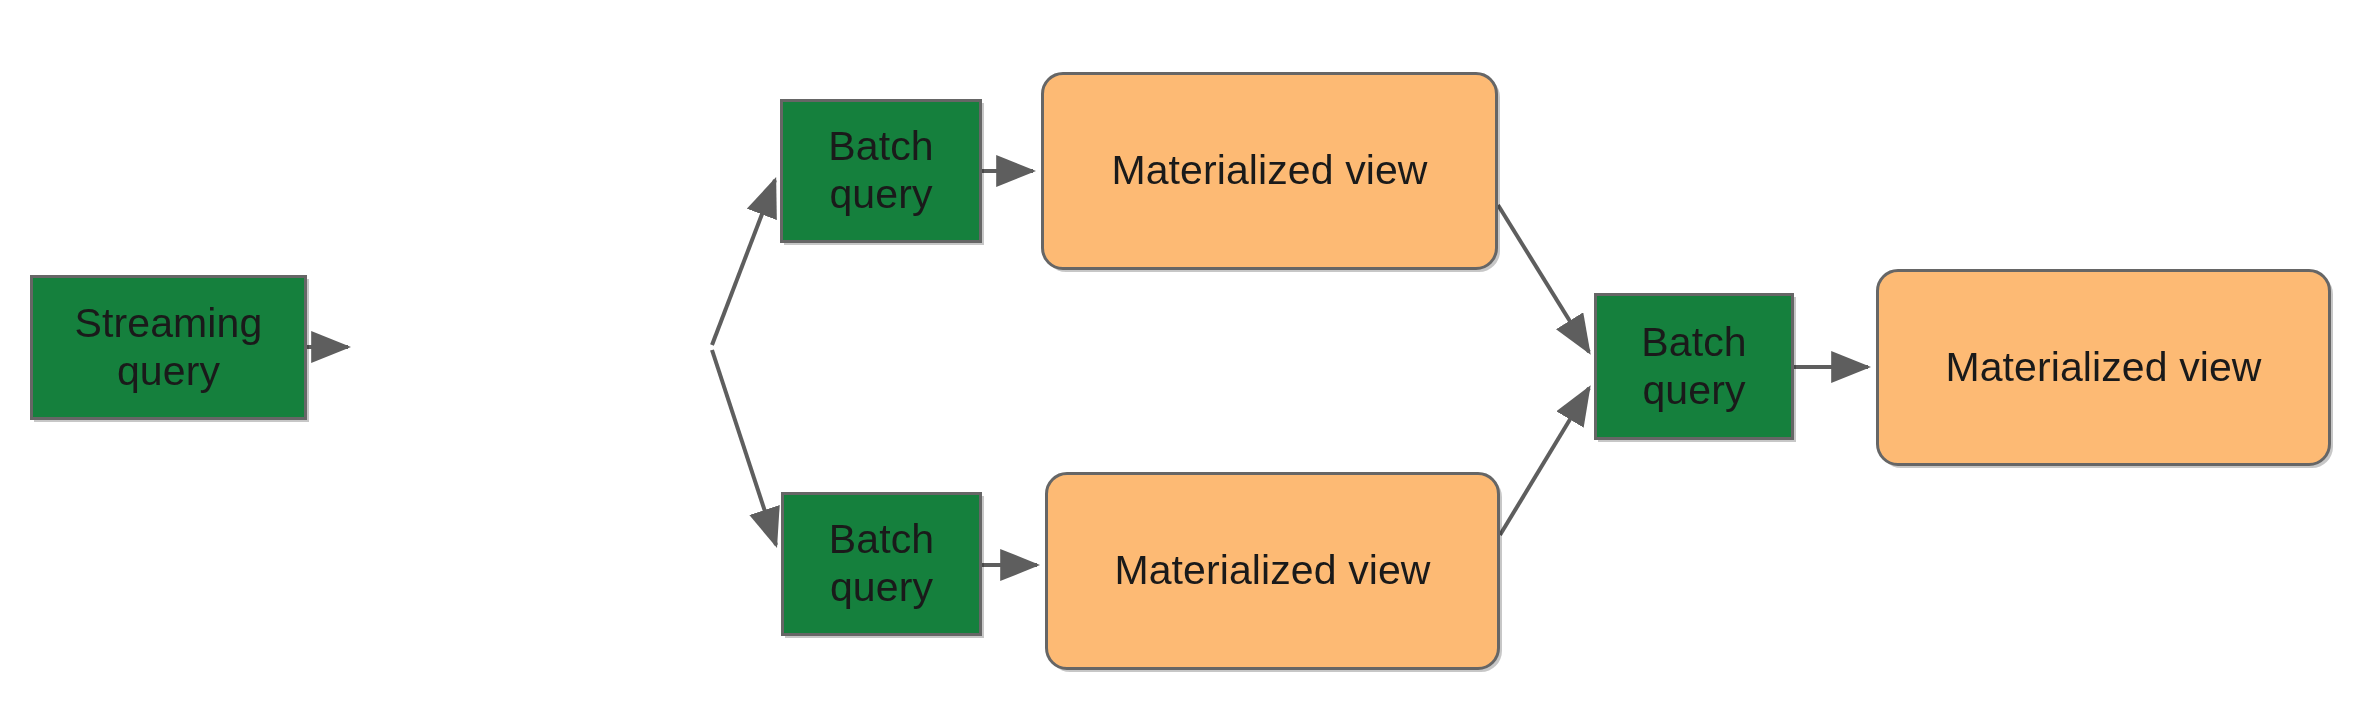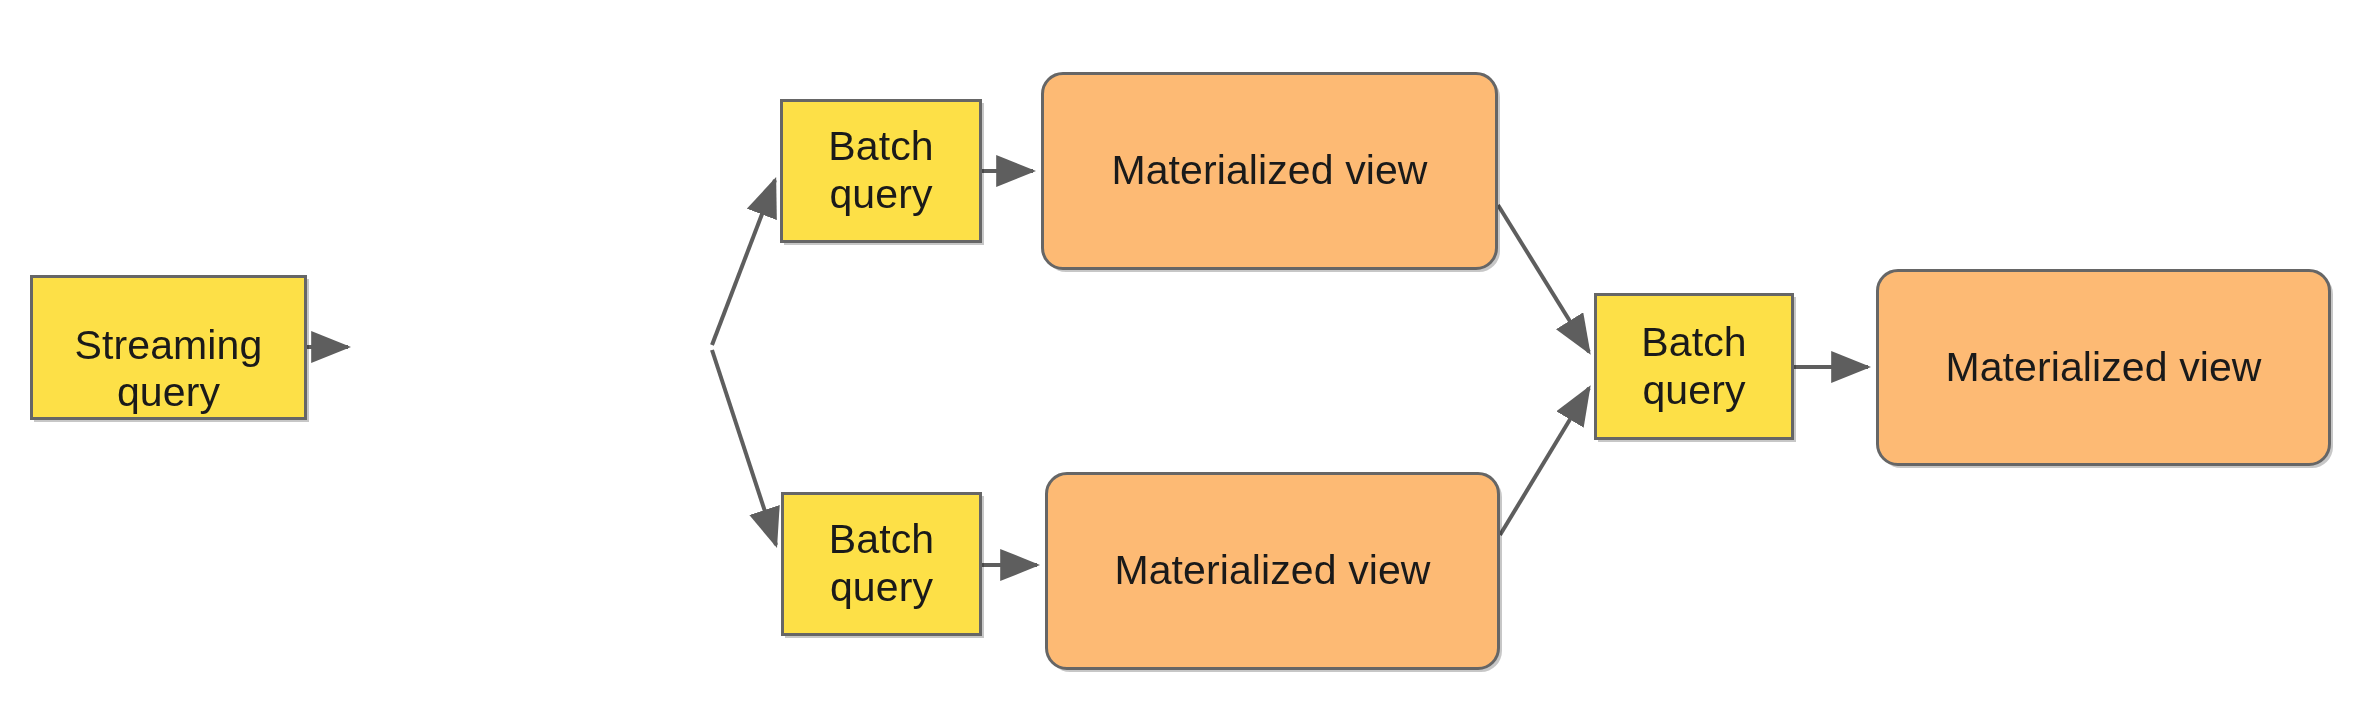--- a/index.html
+++ b/index.html
@@ -35,21 +35,21 @@
     text-align: center;
     color: #1a1a1a;
     font-size: 41px;
     line-height: 1.16;
     letter-spacing: 0.1px;
     border: 3px solid #666666;
     white-space: pre-line;
     z-index: 2;
   }
   .node.process {
-    background: #fde047;
+    background: #15803d;
     border-radius: 0;
     box-shadow: 3px 3px 0 -1px rgba(0,0,0,0.22);
   }
   .node.store {
     background: #fdba74;
     border-radius: 22px;
     box-shadow: 3px 3px 0 -1px rgba(0,0,0,0.22);
   }
   .node-label {
     display: block;
@@ -80,21 +80,21 @@
 
     <line x1="982" y1="565" x2="1037" y2="565" stroke="#5e5e5e" stroke-width="4" marker-end="url(#arrowhead)"></line>
 
     <line x1="1498" y1="205" x2="1589" y2="352" stroke="#5e5e5e" stroke-width="4" marker-end="url(#arrowhead)"></line>
 
     <line x1="1500" y1="535" x2="1589" y2="388" stroke="#5e5e5e" stroke-width="4" marker-end="url(#arrowhead)"></line>
 
     <line x1="1794" y1="367" x2="1868" y2="367" stroke="#5e5e5e" stroke-width="4" marker-end="url(#arrowhead)"></line>
   </svg>
 
-  <div class="node process" style="left:30px; top:275px; width:277px; height:145px;align-items:flex-end;">
+  <div class="node process" style="left:30px; top:275px; width:277px; height:145px;">
     <span class="node-label">Streaming
 query</span>
   </div>
 
 
   <div class="node process" style="left:780px; top:99px; width:202px; height:144px;">
     <span class="node-label">Batch
 query</span>
   </div>
 

